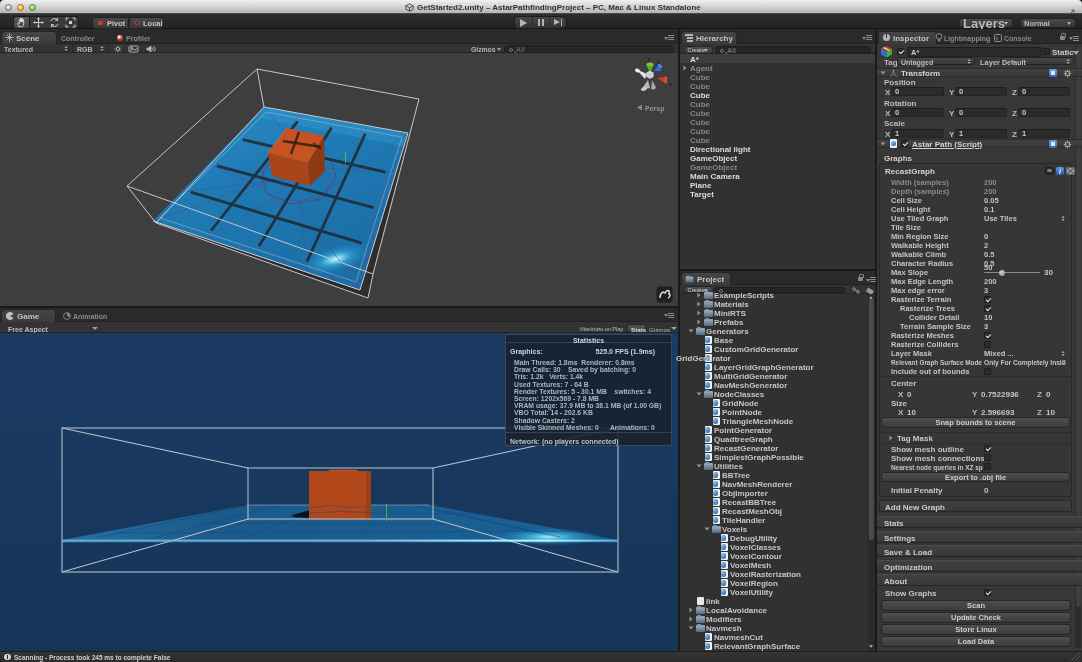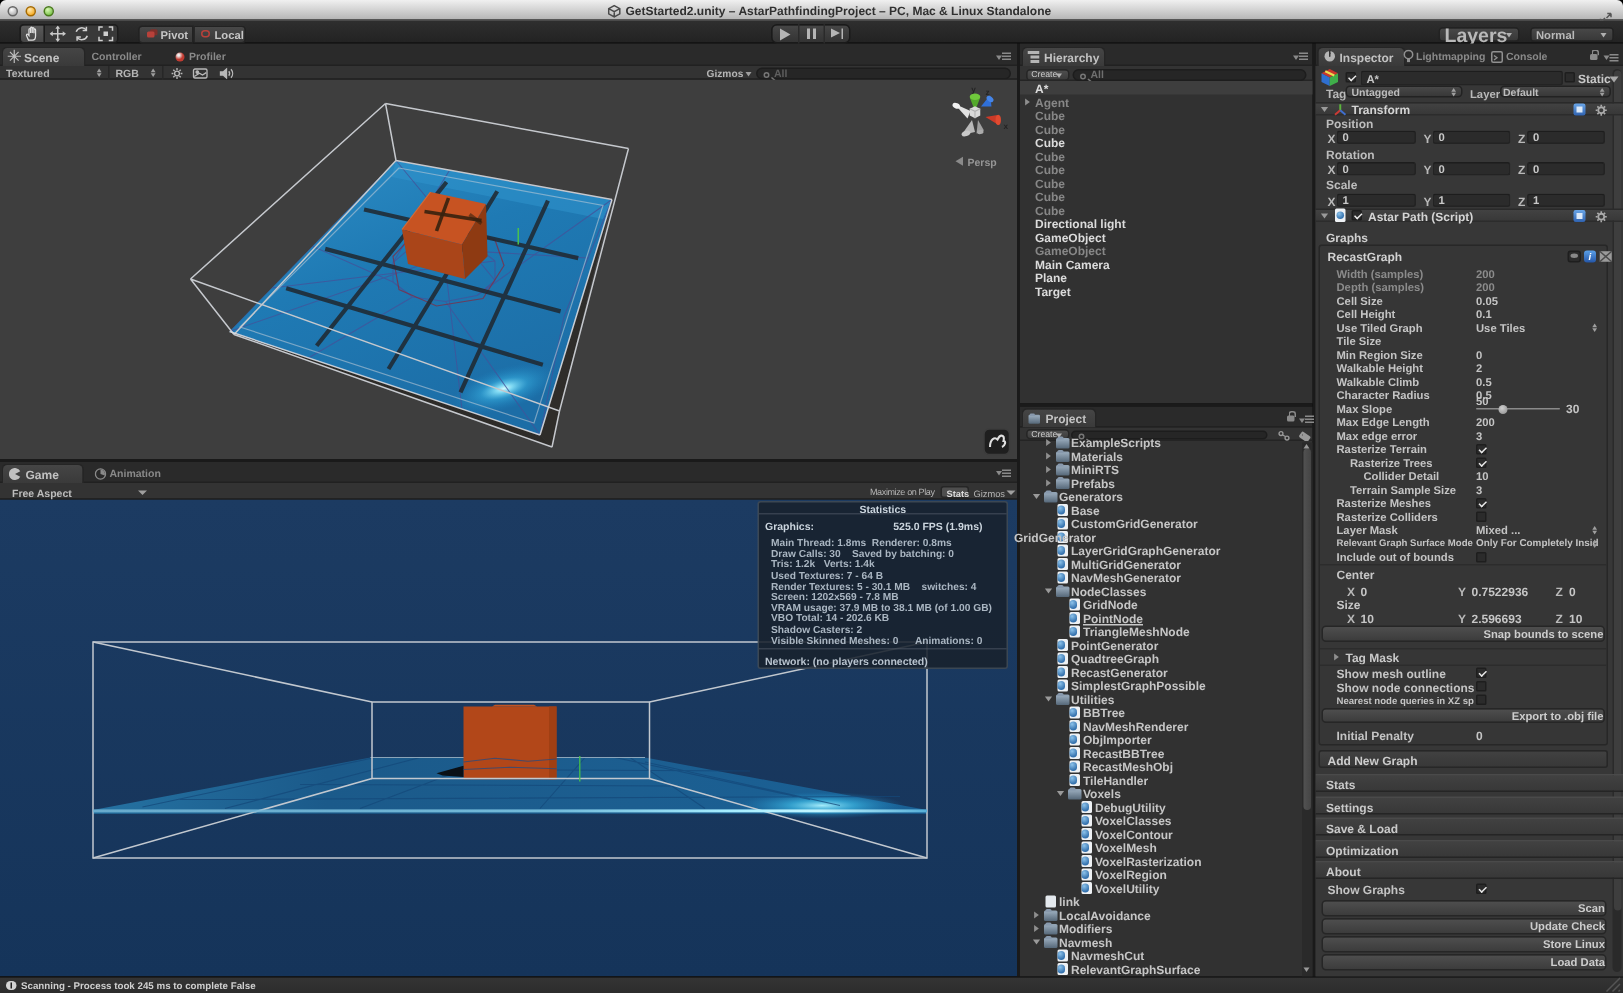--- a/index.html
+++ b/index.html
@@ -1,20 +1,20 @@
 <!DOCTYPE html>
 <html><head><meta charset="utf-8"><style>
 *{margin:0;padding:0;box-sizing:border-box;}
 html,body{width:1082px;height:662px;background:#000;overflow:hidden;}
 body{font-family:"Liberation Sans",sans-serif;}
 .ab{position:absolute;}
 .t{position:absolute;white-space:nowrap;font-size:8px;font-weight:bold;color:#c2c2c2;line-height:9px;}
 .gray{color:#8a8a8a;}
 .pill{position:absolute;background:linear-gradient(#484848,#383838);border:1px solid #222;border-radius:3px;}
-.btn{position:absolute;background:linear-gradient(#4e4e4e,#3c3c3c);border:1px solid #262626;border-radius:3px;color:#cdcdcd;font-size:7.5px;font-weight:bold;text-align:right;}
+.btn{position:absolute;background:linear-gradient(#4e4e4e,#3c3c3c);border:1px solid #262626;border-radius:3px;color:#cdcdcd;font-size:7.5px;font-weight:bold;text-align:center;}
 .cb{position:absolute;width:7px;height:7px;background:#2b2b2b;border:1px solid #1e1e1e;border-radius:1px;}
 .chk:after{content:"";position:absolute;left:1px;top:1px;width:4px;height:2px;border-left:1.5px solid #e8e8e8;border-bottom:1.5px solid #e8e8e8;transform:rotate(-45deg);}
 .fld{position:absolute;background:#2b2b2b;border:1px solid #232323;border-top-color:#1d1d1d;border-radius:2px;color:#c8c8c8;font-size:7.5px;font-weight:bold;padding-left:3px;line-height:8px;}
 .ar-r{position:absolute;width:0;height:0;border-left:4px solid #8f8f8f;border-top:3px solid transparent;border-bottom:3px solid transparent;}
 .ar-d{position:absolute;width:0;height:0;border-top:4px solid #9a9a9a;border-left:3px solid transparent;border-right:3px solid transparent;}
 .dd:after{content:"";position:absolute;right:4px;top:50%;margin-top:-1px;border-top:3px solid #b0b0b0;border-left:2.5px solid transparent;border-right:2.5px solid transparent;width:0;height:0;}
 .ud{position:absolute;width:5px;height:7px;}
 .ud i{position:absolute;left:0;width:0;height:0;border-left:2.5px solid transparent;border-right:2.5px solid transparent;}
 .ud i.u{top:0;border-bottom:3px solid #9f9f9f;}
 .ud i.d{bottom:0;border-top:3px solid #9f9f9f;}
@@ -393,21 +393,21 @@
 <div class="sc" style="left:704.5px;top:371.7px;"></div>
 <div class="t" style="left:714px;top:372.0px;color:#c6c6c6;">MultiGridGenerator</div>
 <div class="sc" style="left:704.5px;top:380.7px;"></div>
 <div class="t" style="left:714px;top:381.0px;color:#c6c6c6;">NavMeshGenerator</div>
 <div class="ar-d" style="left:696px;top:392.0px;transform:scale(.8);"></div>
 <div class="fo" style="left:704px;top:391.0px;"></div>
 <div class="t" style="left:714px;top:390.0px;color:#c6c6c6;">NodeClasses</div>
 <div class="sc" style="left:712.5px;top:398.7px;"></div>
 <div class="t" style="left:722px;top:399.0px;color:#c6c6c6;">GridNode</div>
 <div class="sc" style="left:712.5px;top:407.7px;"></div>
-<div class="t" style="left:722px;top:408.0px;color:#c6c6c6;text-decoration:underline;">PointNode</div>
+<div class="t" style="left:722px;top:408.0px;color:#c6c6c6;">PointNode</div>
 <div class="sc" style="left:712.5px;top:416.7px;"></div>
 <div class="t" style="left:722px;top:417.0px;color:#c6c6c6;">TriangleMeshNode</div>
 <div class="sc" style="left:704.5px;top:425.7px;"></div>
 <div class="t" style="left:714px;top:426.0px;color:#c6c6c6;">PointGenerator</div>
 <div class="sc" style="left:704.5px;top:434.7px;"></div>
 <div class="t" style="left:714px;top:435.0px;color:#c6c6c6;">QuadtreeGraph</div>
 <div class="sc" style="left:704.5px;top:443.7px;"></div>
 <div class="t" style="left:714px;top:444.0px;color:#c6c6c6;">RecastGenerator</div>
 <div class="sc" style="left:704.5px;top:452.7px;"></div>
 <div class="t" style="left:714px;top:453.0px;color:#c6c6c6;">SimplestGraphPossible</div>
@@ -543,21 +543,21 @@
     <div class="t" style="left:8px;top:86px;color:#b9b9b9;">X</div>
     <div class="fld" style="left:14px;top:85px;width:53px;height:9px;">1</div>
     <div class="t" style="left:72px;top:86px;color:#b9b9b9;">Y</div>
     <div class="fld" style="left:78px;top:85px;width:52px;height:9px;">1</div>
     <div class="t" style="left:135px;top:86px;color:#b9b9b9;">Z</div>
     <div class="fld" style="left:141px;top:85px;width:52px;height:9px;">1</div>
     <div class="hdr" style="top:94.5px;height:9.5px;"></div>
     <div class="ar-d" style="left:3px;top:97.5px;transform:scale(.8);"></div>
     <div class="sc" style="left:13px;top:95px;"></div>
     <div class="cb chk" style="left:24px;top:96px;"></div>
-    <div class="t" style="left:35px;top:95.5px;color:#d4d4d4;">Astar Path (Script)</div>
+    <div class="t" style="left:35px;top:95.5px;color:#d4d4d4;text-decoration:underline;">Astar Path (Script)</div>
     <div class="ab" style="left:172px;top:95.5px;width:8px;height:8px;background:linear-gradient(#6aa6e8,#2f62b0);border-radius:1.5px;"></div>
     <div class="ab" style="left:174px;top:97.5px;width:4px;height:4px;background:#dce9f8;"></div>
     <svg class="ab" style="left:186px;top:95.5px;" width="9" height="9">
       <circle cx="4.5" cy="4.5" r="2" fill="none" stroke="#aaa" stroke-width="1.2"></circle>
       <g stroke="#aaa" stroke-width="1.1">
         <path d="M4.5 0.8 V2 M4.5 7 V8.2 M0.8 4.5 H2 M7 4.5 H8.2 M1.9 1.9 L2.8 2.8 M6.2 6.2 L7.1 7.1 M7.1 1.9 L6.2 2.8 M2.8 6.2 L1.9 7.1"></path>
       </g>
     </svg>
     <div class="t" style="left:7px;top:110px;color:#d0d0d0;">Graphs</div>
     <div class="ab" style="left:2px;top:119px;width:193px;height:334px;background:#363636;border:1px solid #272727;border-radius:2px;"></div>
@@ -643,21 +643,21 @@
     <div class="t" style="left:104px;top:363.5px;color:#c6c6c6;">2.596693</div>
     <div class="t" style="left:160px;top:363.5px;color:#b9b9b9;">Z</div>
     <div class="t" style="left:169px;top:363.5px;color:#c6c6c6;">10</div>
     <div class="btn" style="left:4px;top:373px;width:189px;height:11px;line-height:10px;">Snap bounds to scene</div>
     <div class="ab" style="left:3px;top:387.5px;width:191px;height:1px;background:#2c2c2c;"></div>
     <div class="ar-r" style="left:12px;top:390.5px;transform:scale(.8);"></div>
     <div class="t" style="left:20px;top:389.5px;color:#c9c9c9;">Tag Mask</div>
     <div class="ab" style="left:3px;top:398.5px;width:191px;height:1px;background:#2c2c2c;"></div>
     <div class="t" style="left:14px;top:400.5px;color:#c4c4c4;">Show mesh outline</div>
     <div class="cb chk" style="left:107px;top:401px;"></div>
-    <div class="t" style="left:14px;top:409.5px;color:#c4c4c4;">Show node connections</div>
+    <div class="t" style="left:14px;top:409.5px;color:#c4c4c4;">Show mesh connections</div>
     <div class="cb" style="left:107px;top:410px;"></div>
     <div class="t" style="left:14px;top:418.5px;color:#c4c4c4;font-size:6.4px;">Nearest node queries in XZ sp</div>
     <div class="cb" style="left:107px;top:419px;"></div>
     <div class="btn" style="left:4px;top:428px;width:189px;height:10px;line-height:9px;">Export to .obj file</div>
     <div class="t" style="left:14px;top:441.5px;color:#c4c4c4;">Initial Penalty</div>
     <div class="t" style="left:107px;top:441.5px;color:#c4c4c4;">0</div>
     <div class="ab" style="left:2px;top:456px;width:193px;height:12px;background:linear-gradient(#414141,#383838);border:1px solid #272727;border-radius:2px;"></div>
     <div class="t" style="left:8px;top:458.5px;color:#cccccc;">Add New Graph</div>
     <div class="sect" style="top:472px;">
       <div class="t">Stats</div>

